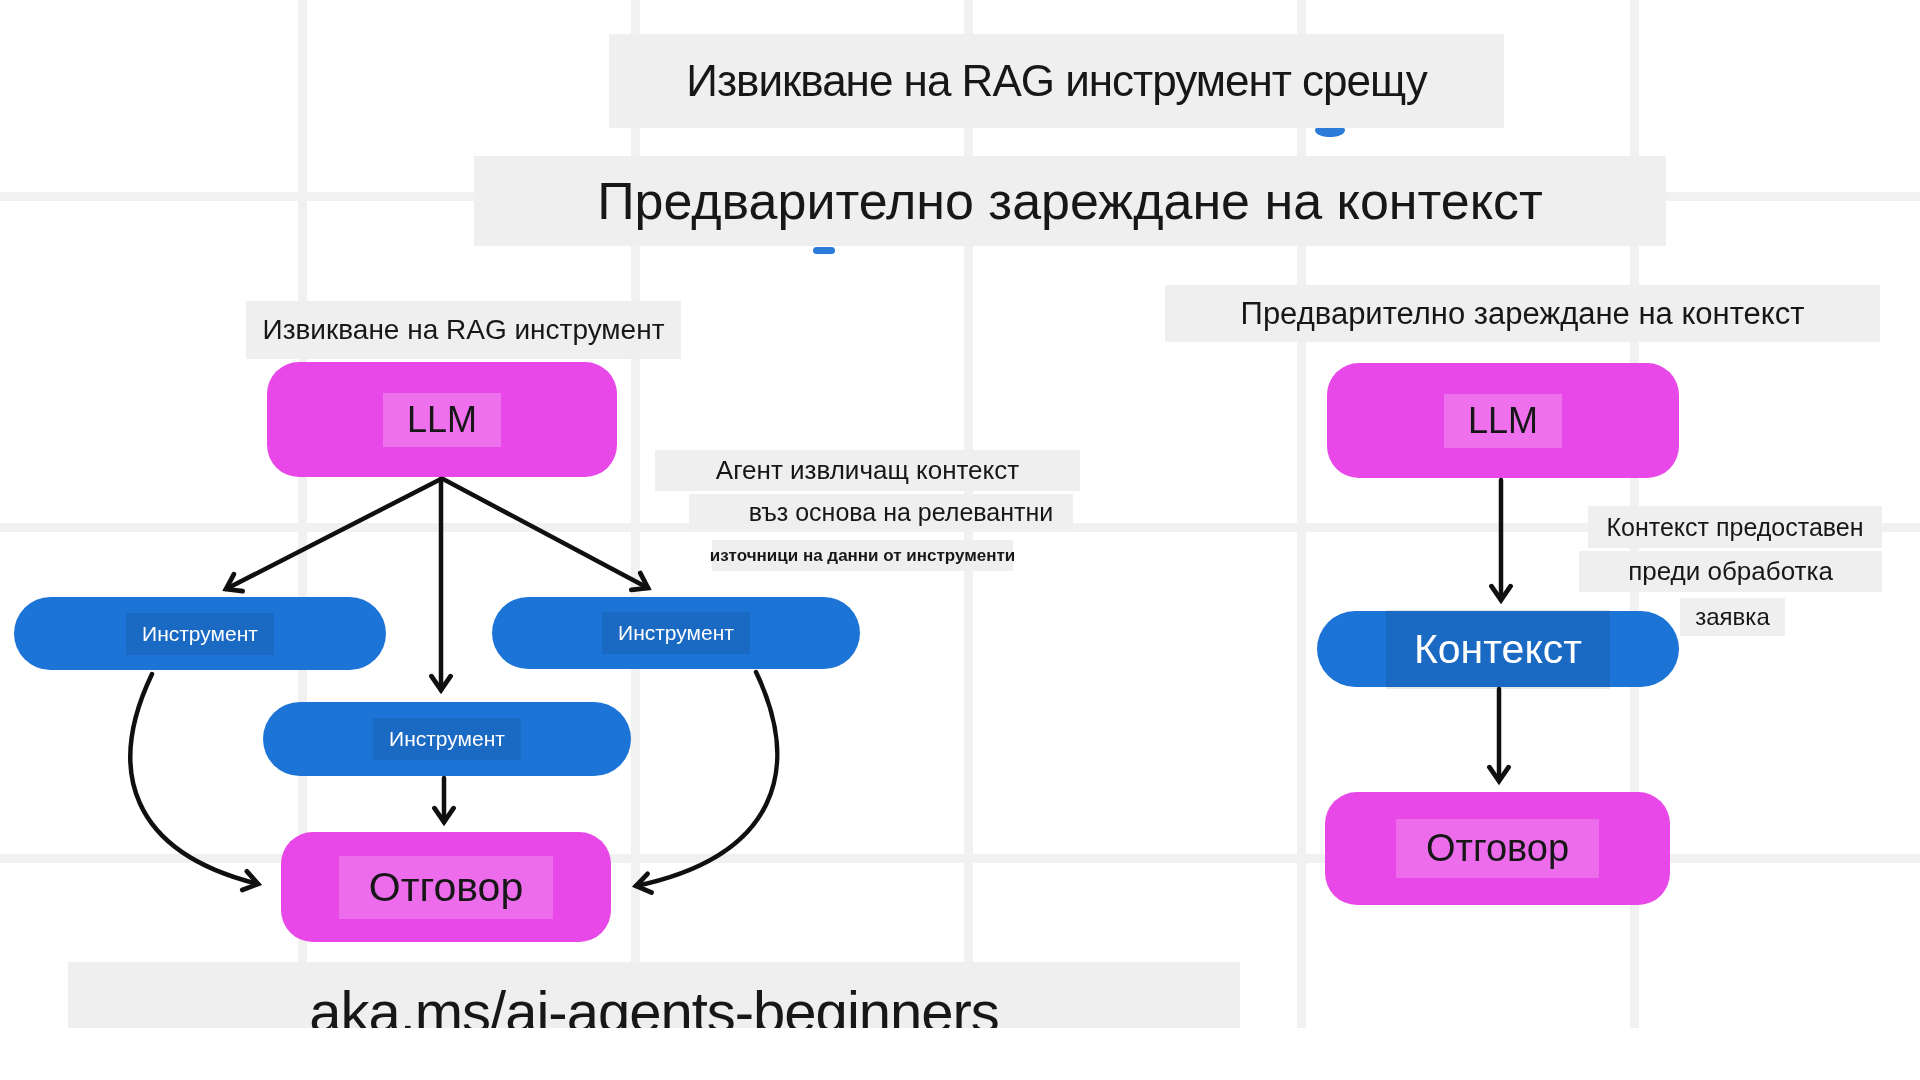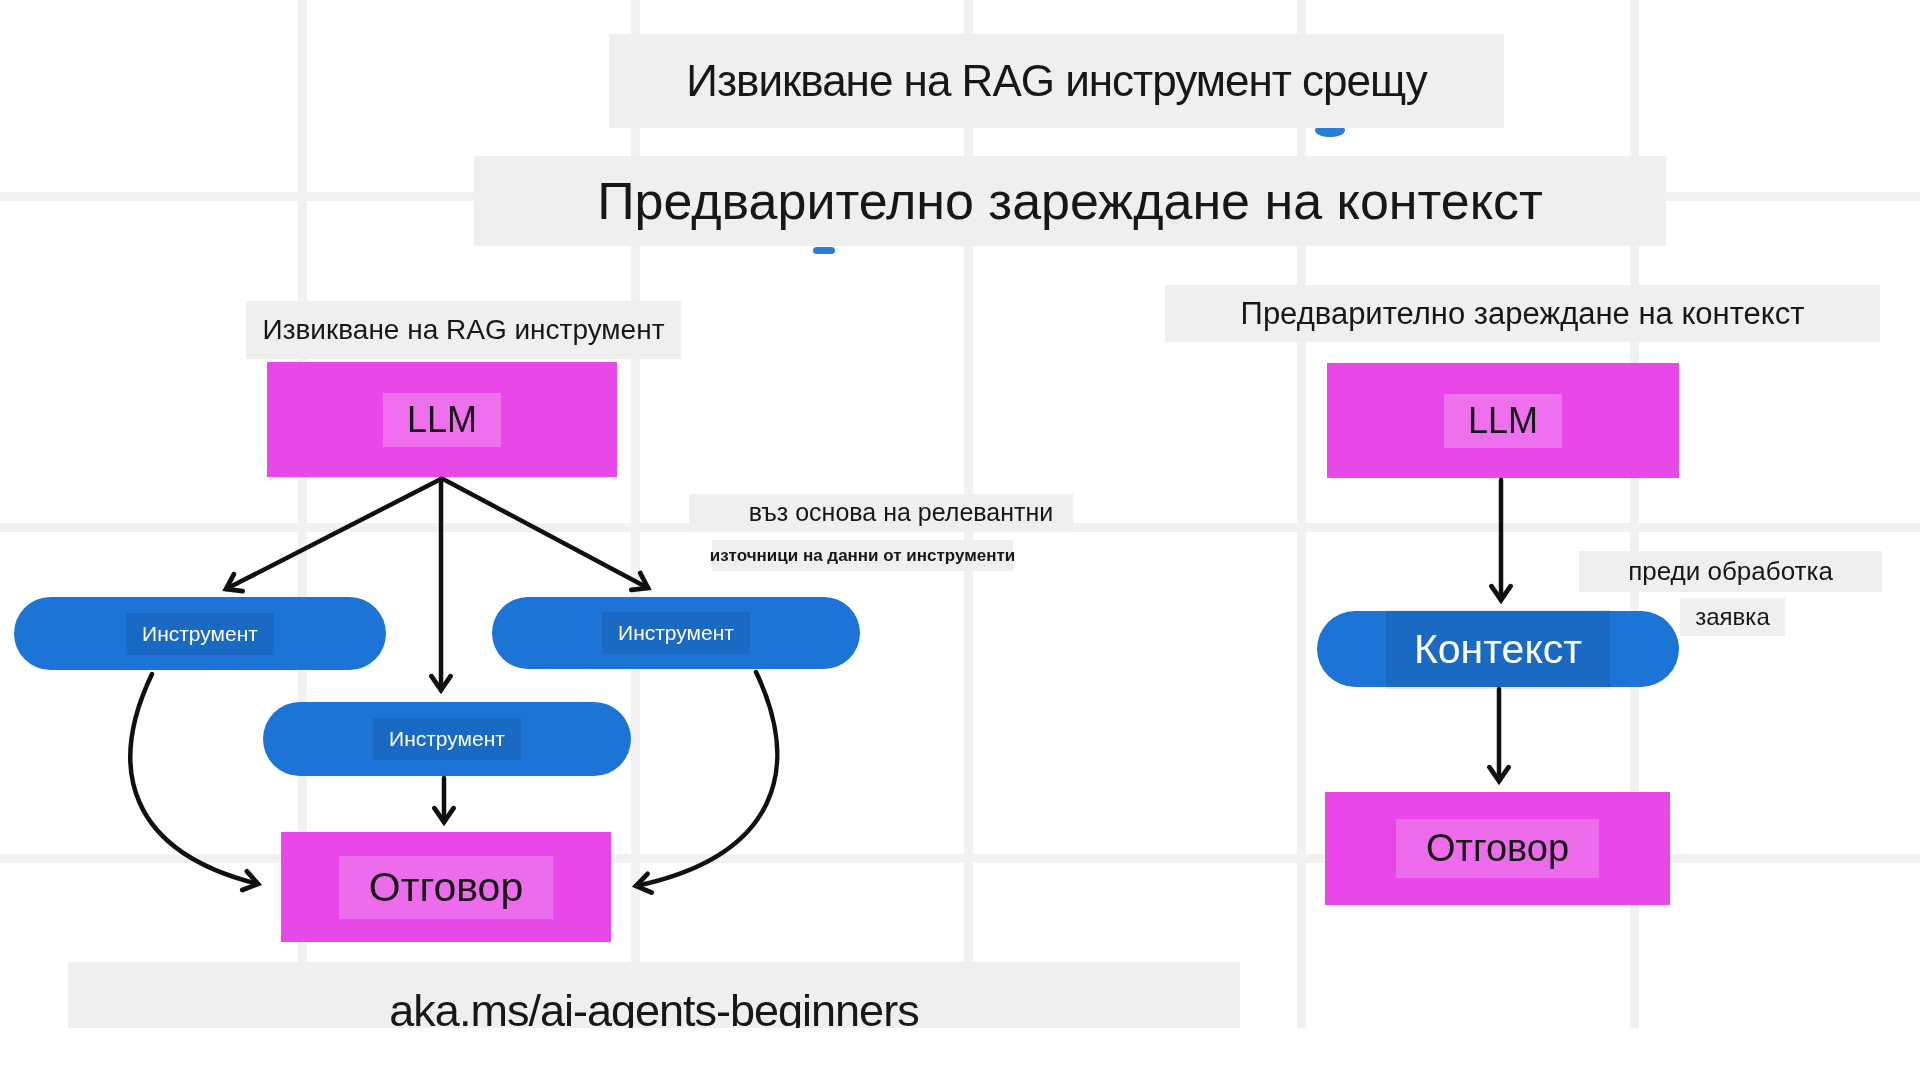--- a/index.html
+++ b/index.html
@@ -12,21 +12,21 @@
   .gh{left:0;width:1920px;height:9px;}
 
   .panel{position:absolute;background:var(--panel,#efefef);display:flex;align-items:center;justify-content:center;z-index:2;white-space:nowrap;}
 
   .title-1{left:609px;top:34px;width:895px;height:94px;font-size:44px;letter-spacing:-1px;}
   .title-2{left:474px;top:156px;width:1192px;height:90px;font-size:52px;}
 
   .label-left{left:246px;top:301px;width:435px;height:58px;font-size:28px;}
   .label-right{left:1165px;top:285px;width:715px;height:57px;font-size:31px;}
 
-  .node{position:absolute;display:flex;align-items:center;justify-content:center;z-index:2;white-space:nowrap;}
+  .node{position:absolute;display:flex;align-items:center;justify-content:center;z-index:2;white-space:nowrap;border-radius:32px;}
   .magenta{background:var(--magenta,#e948e8);}
   .blue{background:var(--blue,#1d74d7);color:#ffffff;}
 
   .llm-left{left:267px;top:362px;width:350px;height:115px;font-size:36px;}
   .llm-right{left:1327px;top:363px;width:352px;height:115px;font-size:36px;}
   .llm-inner{background:rgba(255,255,255,0.22);padding:6px 24px;}
 
   .pill{border-radius:40px;}
   .pill-left{left:14px;top:597px;width:372px;height:73px;font-size:21px;}
   .pill-right{left:492px;top:597px;width:368px;height:72px;font-size:21px;}
@@ -40,21 +40,21 @@
   .resp-inner{background:rgba(255,255,255,0.2);padding:8px 30px;}
 
   .ann{position:absolute;background:var(--panel,#efefef);display:flex;align-items:center;justify-content:center;z-index:2;white-space:nowrap;}
   .ann-l1{left:655px;top:450px;width:425px;height:41px;font-size:26px;}
   .ann-l2{left:689px;top:494px;width:344px;height:36px;font-size:25px;padding-left:40px;}
   .ann-l3{left:712px;top:540px;width:301px;height:31px;font-size:17px;font-weight:bold;}
   .ann-r1{left:1588px;top:506px;width:294px;height:42px;font-size:25px;}
   .ann-r2{left:1579px;top:551px;width:303px;height:41px;font-size:26px;}
   .ann-r3{left:1680px;top:598px;width:105px;height:38px;font-size:24px;}
 
-  .url-box{left:68px;top:962px;width:1172px;height:98px;font-size:45px;letter-spacing:-1px;}
+  .url-box{left:68px;top:962px;width:1172px;height:98px;font-size:58px;letter-spacing:-1px;}
 
   .blue-crescent{position:absolute;left:1315px;top:128px;width:30px;height:9px;z-index:1;
     background:var(--dash,#2b7cd9);border-radius:2px 2px 15px 15px / 2px 2px 9px 9px;}
   .blue-dash{position:absolute;left:813px;top:247px;width:22px;height:7px;z-index:1;
     background:var(--dash,#2b7cd9);border-radius:4px;}
 
   #arrows{position:absolute;left:0;top:0;z-index:3;pointer-events:none;}
   #arrows path{stroke:#101010;stroke-width:4.5;fill:none;stroke-linecap:round;}
 </style>
 </head>
@@ -89,33 +89,35 @@
   <div class="node blue pill pill-right">
     <span class="pill-inner">Инструмент</span>
   </div>
   <div class="node blue pill pill-mid">
     <span class="pill-inner">Инструмент</span>
   </div>
   <div class="node magenta resp-left">
     <span class="resp-inner">Отговор</span>
   </div>
 
+  <div class="ann ann-l1">Агент извличащ контекст</div>
   <div class="ann ann-l2">въз основа на релевантни</div>
   <div class="ann ann-l3">източници на данни от инструменти</div>
 
   <div class="node magenta llm-right">
     <span class="llm-inner">LLM</span>
   </div>
   <div class="node blue pill pill-context">
     <span class="context-inner">Контекст</span>
   </div>
   <div class="node magenta resp-right">
     <span class="resp-inner">Отговор</span>
   </div>
 
+  <div class="ann ann-r1">Контекст предоставен</div>
   <div class="ann ann-r2">преди обработка</div>
   <div class="ann ann-r3">заявка</div>
 
   <div class="panel url-box">aka.ms/ai-agents-beginners</div>
 
   <svg id="arrows" width="1920" height="1080" viewBox="0 0 1920 1080">
     <defs>
       <marker id="ah" viewBox="-16 -16 32 32" refX="0" refY="0" markerUnits="userSpaceOnUse" markerWidth="34" markerHeight="34" orient="auto">
         <path d="M -13 -9 L 0 0 L -13 9"></path>
       </marker>

